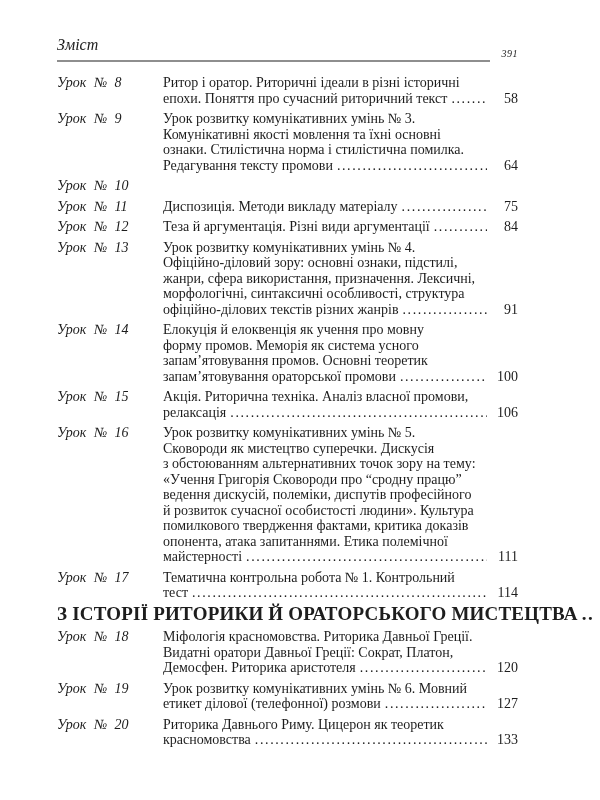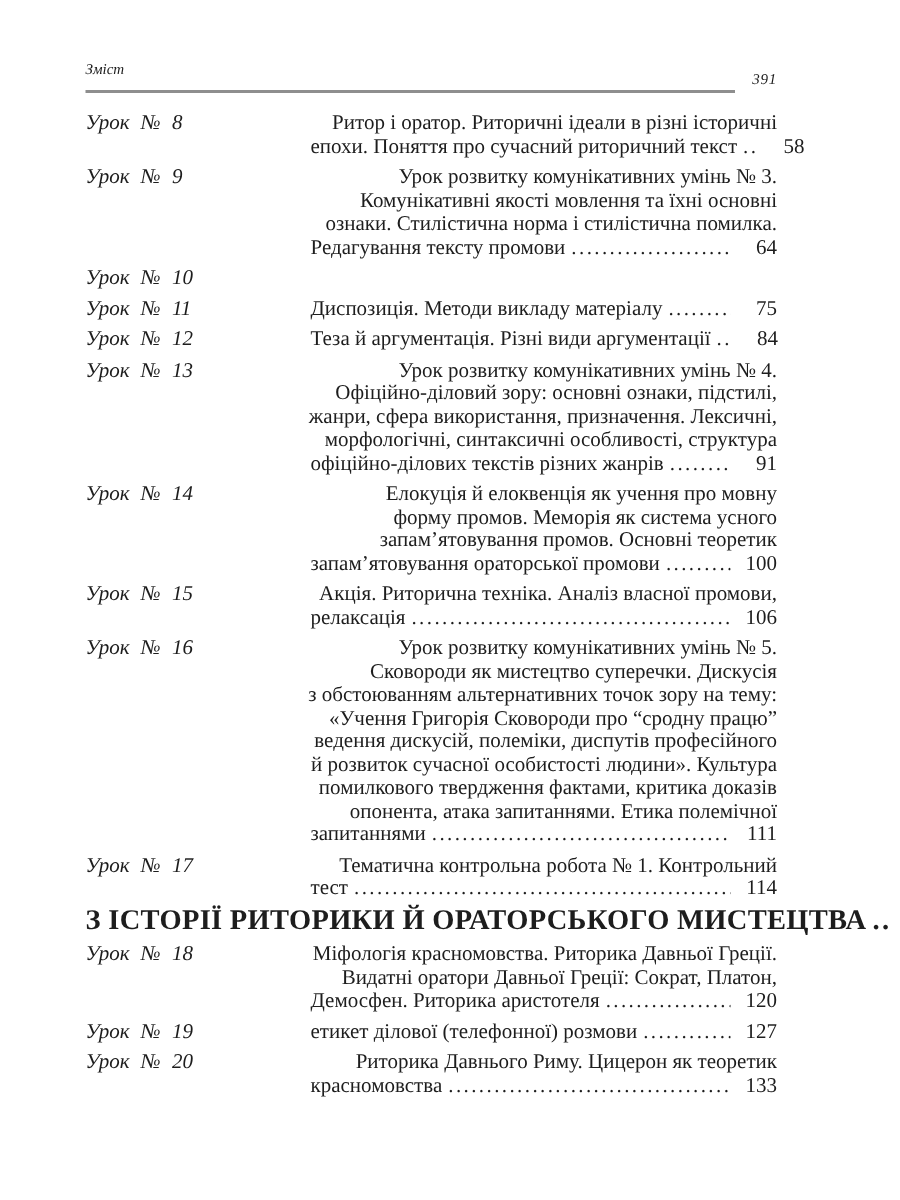--- a/index.html
+++ b/index.html
@@ -14,38 +14,38 @@
     padding: 36px 82px 0 57px;
     background: #ffffff;
   }
   
   .header { display: flex; align-items: flex-end; }
   .title-cell {
     flex: 1;
     border-bottom: 2px solid #8e8e8e;
     padding-bottom: 6px;
   }
-  .page-title { font-style: italic; font-size: 10px; }
+  .page-title { font-style: italic; font-size: 16px; }
   .hdr-num {
     margin-left: 12px; margin-bottom: 3px;
     font-size: 10px; letter-spacing: 0.5px; font-style: italic;
   }
   
   .toc { margin-top: 13px; font-size: 14px; line-height: 15.5px; }
   .entry { display: flex; margin-bottom: 5px; }
   .label {
     flex: none; width: 106px;
     font-style: italic;
     word-spacing: 4px;
     white-space: nowrap;
   }
   .content { flex: 1; min-width: 0; }
-  .line { white-space: nowrap; text-align: right; }
+  .line { white-space: nowrap; }
   .tail { display: flex; align-items: baseline; }
-  .tail-text { white-space: nowrap; margin-left: 44px; }
+  .tail-text { white-space: nowrap; }
   .dots {
     flex: 1; min-width: 10px;
     overflow: hidden; white-space: nowrap;
     margin: 0 2px 0 4px;
   }
   .dots::after {
     content: "...................................................................................................................";
     letter-spacing: 1.6px;
   }
   .page-num {
@@ -164,21 +164,21 @@
         <div class="content">
           <div class="line">Урок розвитку комунікативних умінь № 5.</div>
           <div class="line">Сковороди як мистецтво суперечки. Дискусія</div>
           <div class="line">з обстоюванням альтернативних точок зору на тему:</div>
           <div class="line">«Учення Григорія Сковороди про “сродну працю”</div>
           <div class="line">ведення дискусій, полеміки, диспутів професійного</div>
           <div class="line">й розвиток сучасної особистості людини». Культура</div>
           <div class="line">помилкового твердження фактами, критика доказів</div>
           <div class="line">опонента, атака запитаннями. Етика полемічної</div>
           <div class="tail">
-            <span class="tail-text">запитаннями</span>
+            <span class="tail-text">майстерності</span>
             <span class="dots"></span>
             <span class="page-num">111</span>
           </div>
         </div>
       </div>
       <div class="entry">
         <div class="label">Урок № 17</div>
         <div class="content">
           <div class="line">Тематична контрольна робота № 1. Контрольний</div>
           <div class="tail">
@@ -201,20 +201,21 @@
           <div class="tail">
             <span class="tail-text">Демосфен. Риторика аристотеля</span>
             <span class="dots"></span>
             <span class="page-num">120</span>
           </div>
         </div>
       </div>
       <div class="entry">
         <div class="label">Урок № 19</div>
         <div class="content">
+          <div class="line">Урок розвитку комунікативних умінь № 6. Мовний</div>
           <div class="tail">
             <span class="tail-text">етикет ділової (телефонної) розмови</span>
             <span class="dots"></span>
             <span class="page-num">127</span>
           </div>
         </div>
       </div>
       <div class="entry">
         <div class="label">Урок № 20</div>
         <div class="content">

